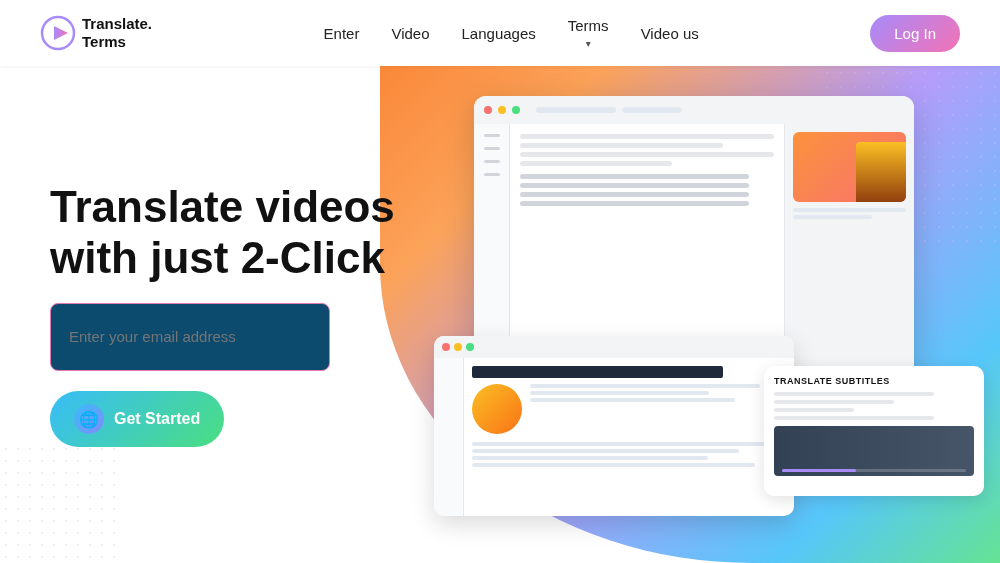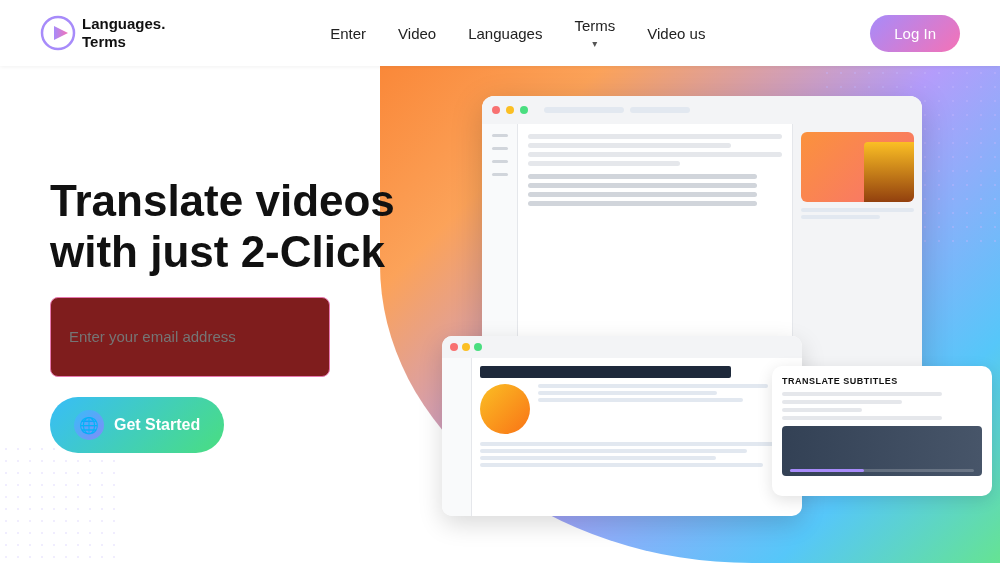--- a/index.html
+++ b/index.html
@@ -43,42 +43,42 @@
     .hero-content {
       position: relative; z-index: 2; padding-left: 50px; max-width: 420px;
     }
     .hero-title {
       font-size: 44px; font-weight: 800; line-height: 1.15; color: #111; margin-bottom: 20px;
     }
     .hero-subtitle {
       font-size: 17px; color: #444; margin-bottom: 36px; line-height: 1.5;
     }
     .email-input-wrap {
-      border: 1.5px solid #e879b0; border-radius: 8px; padding: 30px 18px;
-      width: 280px; margin-bottom: 20px; background: #7f1d1d;
+      border: 1.5px solid #e879b0; border-radius: 8px; padding: 24px 18px;
+      width: 280px; margin-bottom: 20px; background: #0c4a6e;
     }
     .email-input-wrap input {
       border: none; outline: none; font-size: 15px; color: #999; width: 100%; background: transparent;
     }
     .btn-get-started {
       display: flex; align-items: center; gap: 10px;
       background: linear-gradient(135deg, #38bdf8, #4ade80);
       color: #fff; border: none; padding: 13px 24px;
       border-radius: 28px; font-size: 16px; font-weight: 600; cursor: pointer;
     }
     .globe-icon {
       width: 30px; height: 30px; border-radius: 50%;
       background: linear-gradient(135deg, #38bdf8, #818cf8);
       display: flex; align-items: center; justify-content: center;
       font-size: 16px;
     }
 
     
     .hero-mockup {
-      position: absolute; right: 8px; top: 30px; width: 550px; height: 440px;
+      position: absolute; right: 16px; top: 30px; width: 550px; height: 440px;
       z-index: 3;
     }
     .mockup-main {
       position: absolute; top: 0; left: 40px; width: 440px; height: 300px;
       background: #fff; border-radius: 12px;
       box-shadow: 0 8px 32px rgba(0,0,0,0.18);
       overflow: hidden;
     }
     .mockup-main-bar {
       height: 28px; background: #f3f4f6; display: flex; align-items: center; padding: 0 10px; gap: 6px;
@@ -180,21 +180,21 @@
       <circle cx="18" cy="18" r="16" fill="none" stroke="#a78bfa" stroke-width="2.5"></circle>
       <polygon points="14,11 28,18 14,25" fill="url(#lg1)"></polygon>
       <defs>
         <linearGradient id="lg1" x1="0%" y1="0%" x2="100%" y2="0%">
           <stop offset="0%" style="stop-color:#a78bfa"></stop>
           <stop offset="100%" style="stop-color:#f472b6"></stop>
         </linearGradient>
       </defs>
     </svg>
     <div class="logo-text">
-      <span>Languages.</span>
+      <span>Translate.</span>
       <span>Terms</span>
     </div>
   </div>
 
   <div class="nav-links">
     <a class="nav-link">Enter</a>
     <a class="nav-link">Video</a>
     <a class="nav-link">Languages</a>
     <a class="nav-link terms">
       <span>Terms</span>

